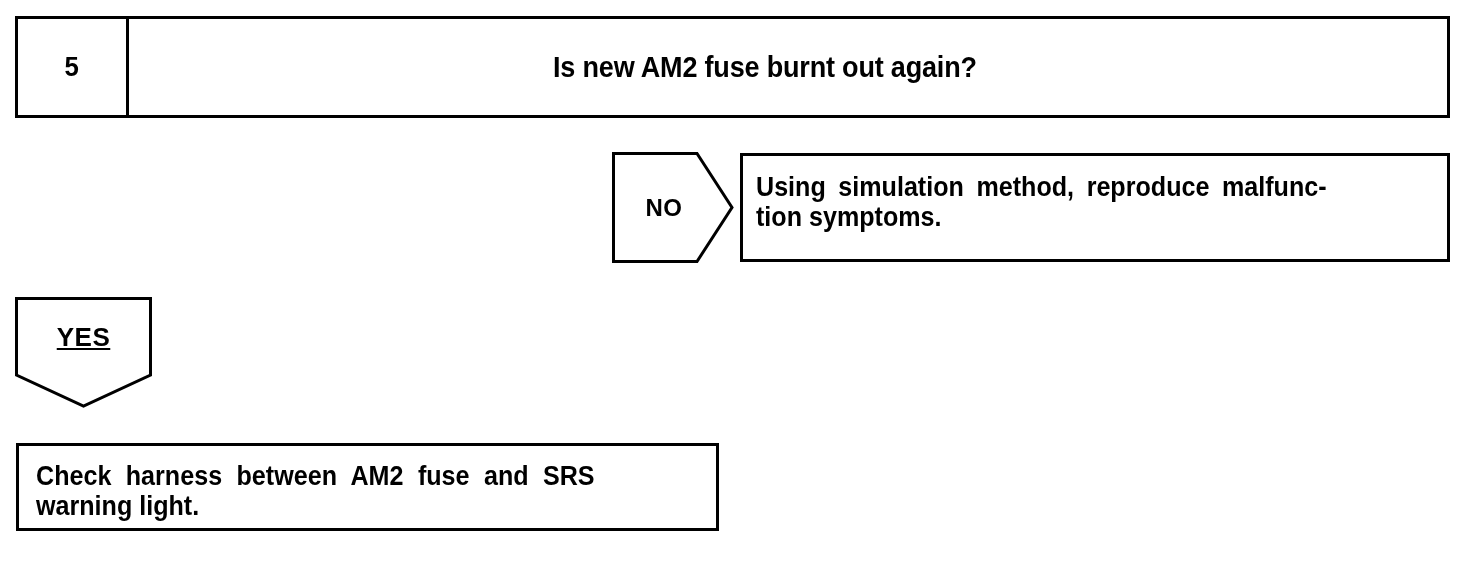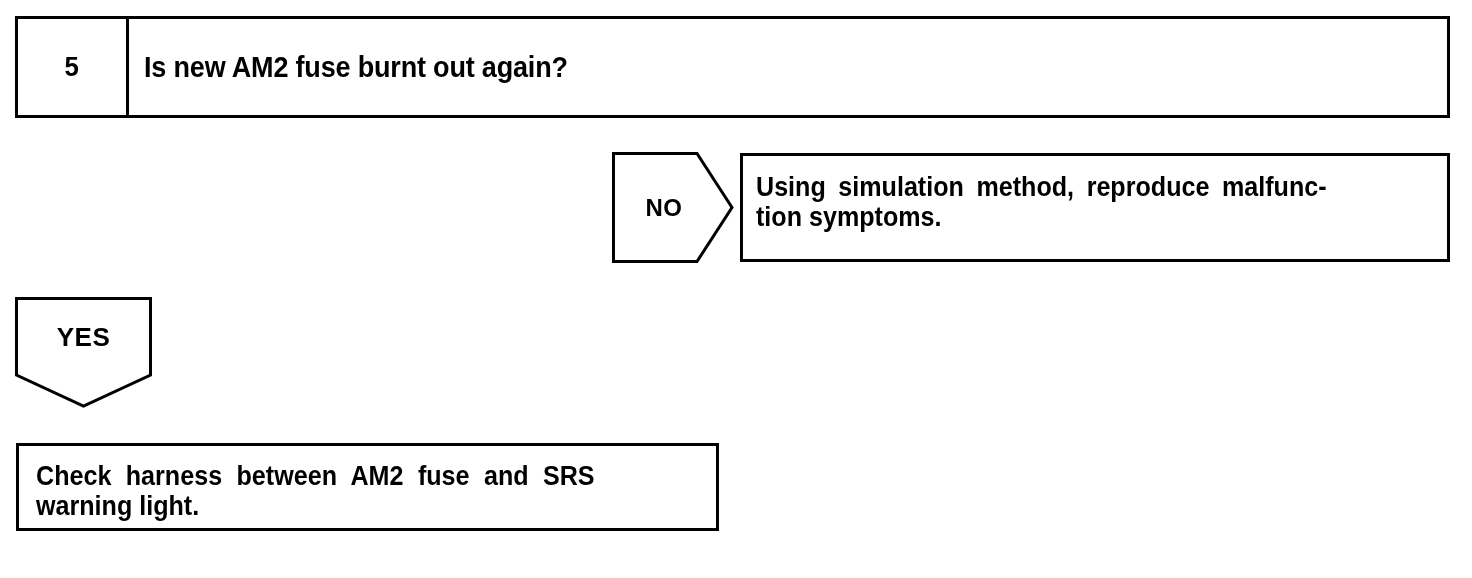--- a/index.html
+++ b/index.html
@@ -47,22 +47,23 @@
   .step-number {
     font-size: 28px;
     font-weight: bold;
     letter-spacing: 0px;
     transform: scaleX(0.92);
   }
   .step-question-cell {
     flex: 1;
     display: flex;
     align-items: center;
-    padding-left: 15px;
-    box-sizing: border-box;
+    padding-left: 1px;
+    box-sizing: border-box;
+    justify-content: center;
   }
   .step-question {
     font-size: 30px;
     font-weight: bold;
     white-space: nowrap;
     transform: scaleX(0.90);
     transform-origin: left center;
     letter-spacing: -0.2px;
   }
 
@@ -133,20 +134,21 @@
     left: 15px;
     top: 297px;
     width: 137px;
     height: 80px;
     display: flex;
     align-items: center;
     justify-content: center;
     font-size: 26px;
     font-weight: bold;
     letter-spacing: 0.5px;
+    text-decoration: underline;
   }
 
   
   .yes-action-box {
     position: absolute;
     left: 16px;
     top: 443px;
     width: 703px;
     height: 88px;
     border: 3px solid #000;

